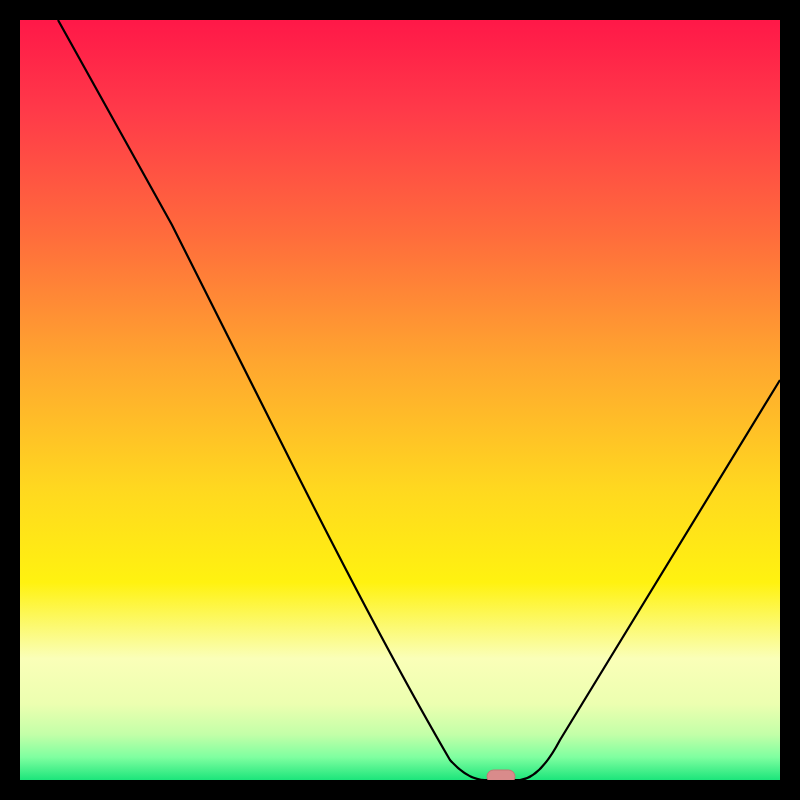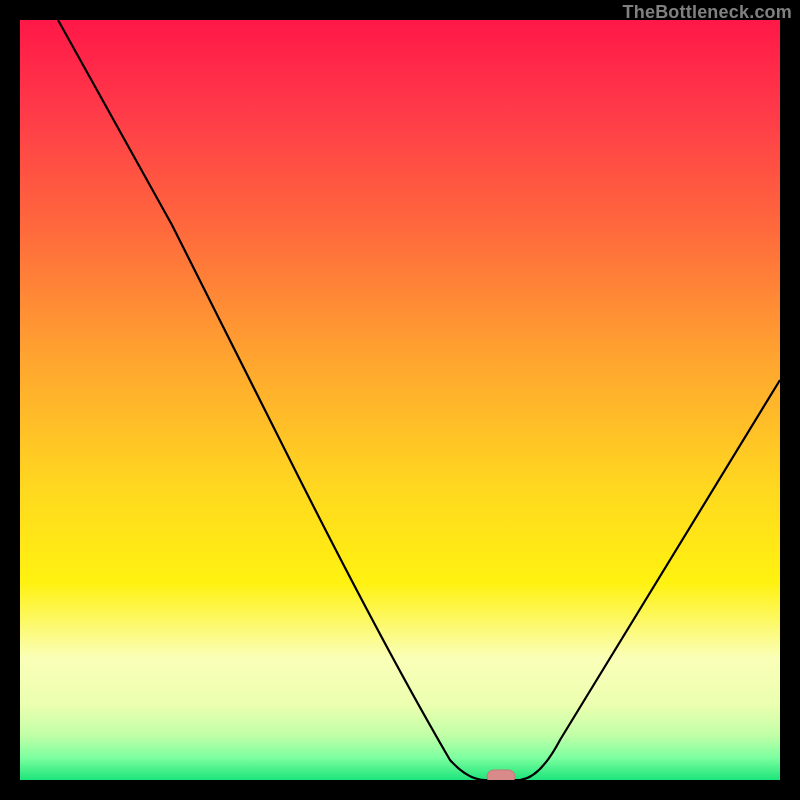--- a/index.html
+++ b/index.html
@@ -65,14 +65,13 @@
                Q 200 300 260 420
                Q 360 620 430 740
                Q 448 760 465 760
                L 500 760
                Q 520 758 540 720
                Q 640 555 760 360" fill="none" stroke="#000" stroke-width="2.2"></path>
 
       <rect x="467" y="750" width="28" height="13" rx="6.5" ry="6.5" fill="#d98b8b" stroke="#c77777" stroke-width="1"></rect>
     </svg>
   </div>
-  <div class="watermark">TheBottleneck.com</div>
 </div>
 
 </body></html>

